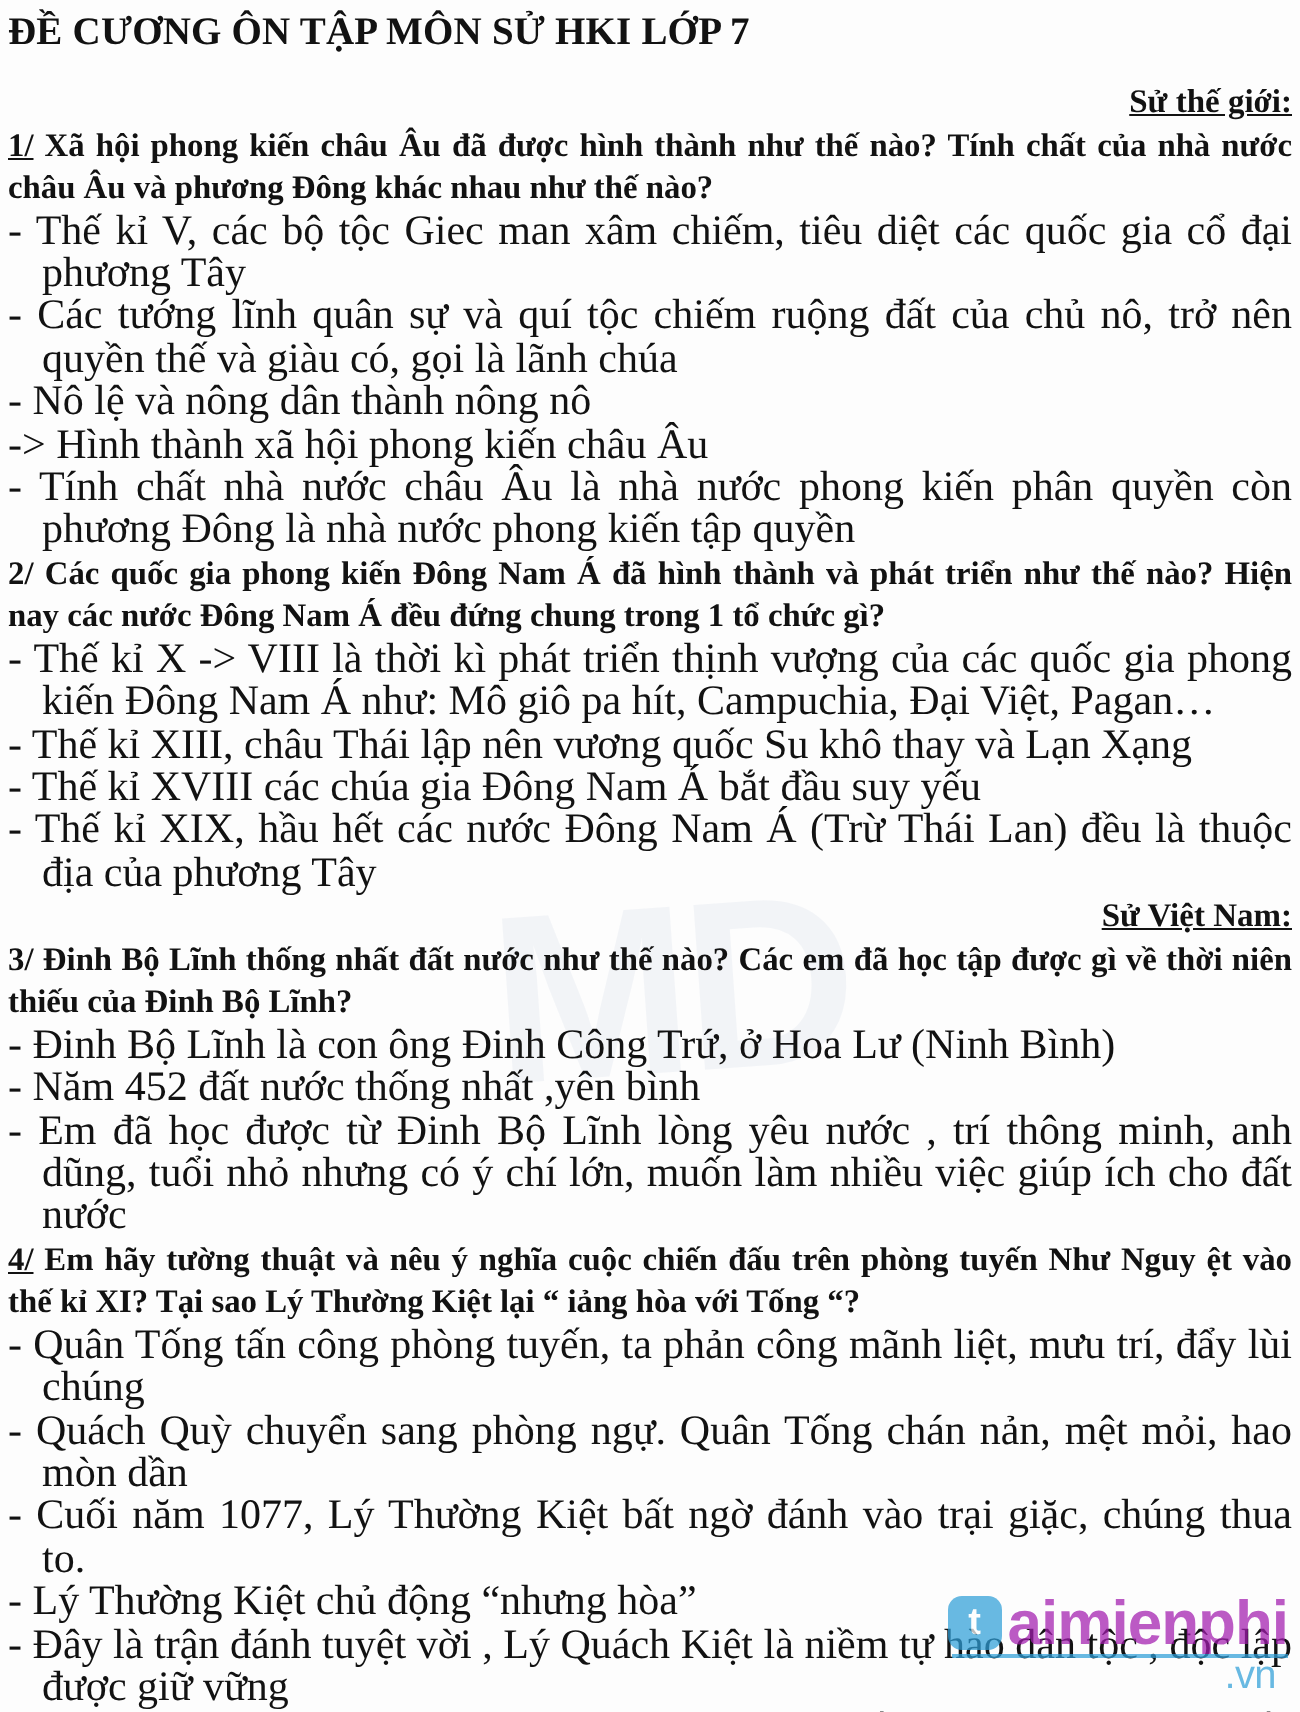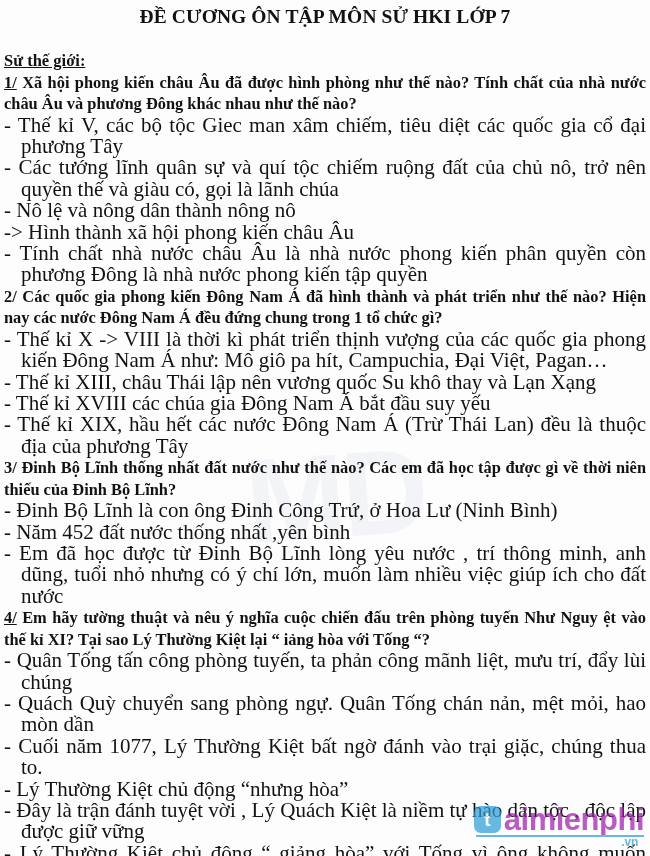--- a/index.html
+++ b/index.html
@@ -48,36 +48,36 @@
   }
 
   #content {
     position: relative;
     z-index: 2;
     padding: 3px 4px 0 4px;
   }
 
   
   .doc-title {
-    text-align: center;
     font-weight: bold;
     font-size: 19.5px;
     line-height: 25px;
     letter-spacing: 0.1px;
-    margin: 0 0 21px 0;
+    margin: 0 0 11px 0;
     padding-top: 1px;
   }
 
   
   .section-label {
     font-weight: bold;
     font-size: 16.5px;
     line-height: 21.5px;
     margin: 0;
     padding: 0;
+    text-align: right;
   }
   .section-label .u {
     text-decoration: underline;
     text-underline-offset: 1px;
   }
 
   
   .question {
     font-weight: bold;
     font-size: 16.4px;
@@ -141,22 +141,22 @@
   }
   #wm .wm-text {
     font-size: 31px;
     font-weight: 700;
     line-height: 0.95;
     color: #a21caf;
     letter-spacing: -0.5px;
     text-align: center;
   }
   #wm .wm-tld {
-    font-size: 12px;
-    font-weight: 700;
+    font-size: 20px;
+    font-weight: 400;
     color: #2f9fd8;
     line-height: 1;
     margin-top: -2px;
     margin-right: 6px;
     letter-spacing: -0.3px;
   }
   #wm .wm-rule {
     width: 168px;
     height: 2px;
     background: #2f9fd8;
@@ -170,39 +170,40 @@
 <div id="page">
 
   <div id="bg-watermark">MD</div>
 
   <div id="content">
 
     <div class="doc-title">ĐỀ CƯƠNG ÔN TẬP MÔN SỬ HKI LỚP 7</div>
 
     <div class="section-label"><span class="u">Sử thế giới:</span></div>
 
-    <div class="question q-wide"><span class="num-u">1/</span><span> Xã hội phong kiến châu Âu đã được hình phòng như thế nào? Tính chất  của nhà nước châu Âu và phương Đông khác  nhau như thế nào?</span></div>
+    <div class="question q-wide"><span class="num-u">1/</span><span> Xã hội phong kiến châu Âu đã được hình thành như thế nào? Tính chất  của nhà nước châu Âu và phương Đông khác  nhau như thế nào?</span></div>
 
     <div class="para">- Thế kỉ V, các bộ tộc Giec man xâm chiếm, tiêu diệt các quốc gia cổ đại  phương Tây</div>
 
     <div class="para"><span>- Các tướng lĩnh quân sự và quí tộc chiếm ruộng đất của chủ nô, trở nên quyền thế và giàu có, gọi là </span><span class="u">lãnh chúa</span></div>
 
     <div class="para"><span>- Nô lệ và nông dân thành </span><span class="u">nông nô</span></div>
 
     <div class="para">-&gt; Hình thành xã hội phong kiến châu Âu</div>
 
     <div class="para">- Tính chất nhà nước châu Âu là nhà nước phong kiến phân quyền còn phương Đông là nhà nước phong kiến tập quyền</div>
 
     <div class="question q-wide"><span>2/</span><span> Các quốc gia phong kiến Đông Nam Á đã hình thành và phát triển như thế nào? Hiện nay các nước Đông Nam Á đều đứng chung trong 1 tổ chức gì?</span></div>
 
     <div class="para">- Thế kỉ X -&gt; VIII là thời kì phát triển thịnh vượng của các quốc gia phong kiến Đông Nam Á như: Mô giô pa hít, Campuchia, Đại Việt,  Pagan…</div>
     <div class="para">- Thế kỉ XIII, châu Thái lập nên vương quốc Su khô thay và Lạn Xạng</div>
     <div class="para">- Thế kỉ XVIII các chúa gia Đông Nam Á bắt đầu suy yếu</div>
     <div class="para">- Thế kỉ XIX, hầu hết các nước Đông Nam Á (Trừ Thái Lan) đều là thuộc địa của phương Tây</div>
 
+    <div class="section-label"><span class="u">Sử Việt Nam:</span></div>
 
     <div class="question q-wide"><span>3/</span><span> Đinh Bộ Lĩnh thống nhất đất nước như thế nào? Các em đã học tập được gì về thời niên thiếu của Đinh Bộ Lĩnh?</span></div>
 
     <div class="para">- Đinh Bộ Lĩnh là con ông Đinh Công Trứ, ở Hoa Lư (Ninh Bình)</div>
     <div class="para">- Năm 452 đất nước thống nhất ,yên bình</div>
     <div class="para">- Em đã học được từ Đinh Bộ Lĩnh lòng yêu nước , trí thông minh, anh dũng, tuổi nhỏ nhưng có ý chí lớn, muốn làm nhiều việc giúp ích cho đất nước</div>
 
     <div class="question q-wide"><span class="num-u">4/</span><span> Em hãy tường thuật và nêu ý nghĩa cuộc chiến đấu trên phòng tuyến Như Nguy    ệt vào thế kỉ XI? Tại sao Lý Thường Kiệt lại “ iảng hòa với Tống “?</span></div>
 
     <div class="para">- Quân Tống tấn công phòng tuyến, ta phản công mãnh liệt, mưu trí, đẩy lùi chúng</div>

